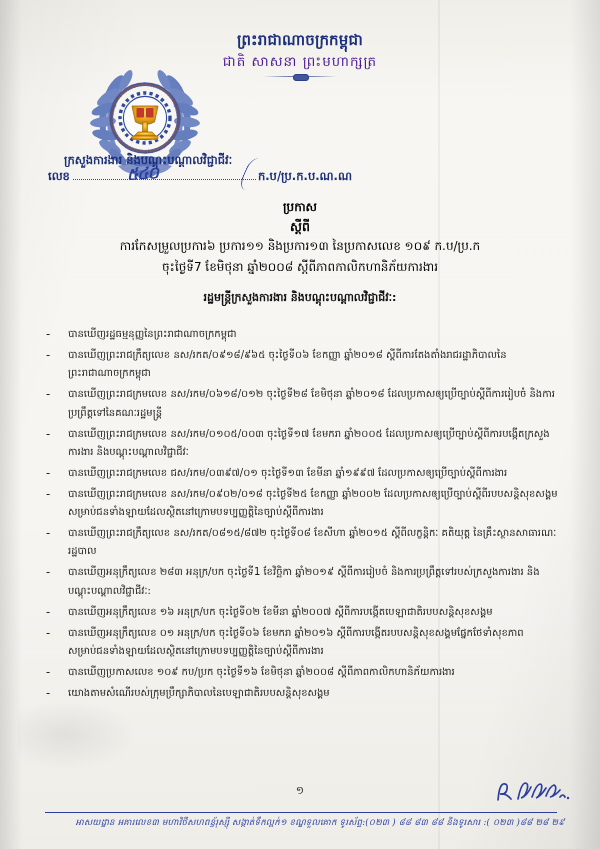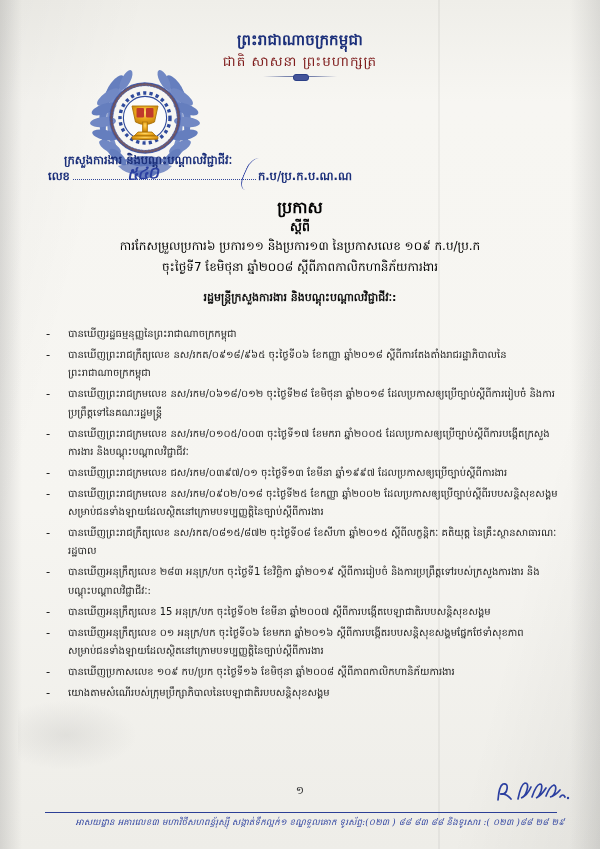--- a/index.html
+++ b/index.html
@@ -46,21 +46,21 @@
   
   #header-national {
     position: absolute; left: 0; top: 30px; width: 600px;
     text-align: center;
   }
   #kingdom-title {
     font-size: 15px; font-weight: bold; color: #1b2f7a;
     letter-spacing: 0.2px; line-height: 20px;
   }
   #national-motto {
-    font-size: 13.5px; color: #7f1d1d; line-height: 22px;
+    font-size: 13.5px; color: #4c1d95; line-height: 22px;
     letter-spacing: 1px;
   }
   #motto-divider {
     margin: 1px auto 0 auto; width: 74px; height: 7px;
     position: relative;
   }
   #motto-divider:before {
     content: ""; position: absolute; left: 0; top: 3px;
     width: 74px; height: 1px;
     background: linear-gradient(90deg, rgba(27,47,122,0) 0%, rgba(27,47,122,0.55) 30%, rgba(27,47,122,0.7) 50%, rgba(27,47,122,0.55) 70%, rgba(27,47,122,0) 100%);
@@ -111,21 +111,21 @@
     transform: rotate(16deg) skewX(-8deg);
     border-radius: 40%;
   }
 
   
   #title-block {
     position: absolute; left: 0; top: 198px; width: 600px;
     text-align: center; color: #000;
   }
   #doc-type {
-    font-size: 16px; font-weight: bold; line-height: 19px;
+    font-size: 12px; font-weight: bold; line-height: 19px;
   }
   #doc-about {
     font-size: 12.5px; font-weight: bold; line-height: 19px;
   }
   #doc-subject-1, #doc-subject-2 {
     font-size: 12px; font-weight: normal; line-height: 21px;
   }
 
   
   #authority-line {
@@ -322,21 +322,21 @@
     <div class="clause">
       <span class="clause-dash">-</span>
       <span class="clause-text khm">បានឃើញព្រះរាជក្រឹត្យលេខ នស/រកត/០៨១៥/៨៧២ ចុះថ្ងៃទី០៨ ខែសីហា ឆ្នាំ២០១៥ ស្តីពីលក្ខន្តិកៈ គតិយុត្ត នៃគ្រឹះស្ថានសាធារណៈរដ្ឋបាល</span>
     </div>
     <div class="clause">
       <span class="clause-dash">-</span>
       <span class="clause-text khm">បានឃើញអនុក្រឹត្យលេខ ២៨៣ អនុក្រ/បក ចុះថ្ងៃទី1 ខែវិច្ឆិកា ឆ្នាំ២០១៩ ស្តីពីការរៀបចំ និងការប្រព្រឹត្តទៅរបស់ក្រសួងការងារ និងបណ្តុះបណ្តាលវិជ្ជាជីវៈ:</span>
     </div>
     <div class="clause">
       <span class="clause-dash">-</span>
-      <span class="clause-text khm">បានឃើញអនុក្រឹត្យលេខ 15 អនុក្រ/បក  ចុះថ្ងៃទី០២ ខែមីនា ឆ្នាំ២០០៧ ស្តីពីការបង្កើតបេឡាជាតិរបបសន្តិសុខសង្គម</span>
+      <span class="clause-text khm">បានឃើញអនុក្រឹត្យលេខ ១៦ អនុក្រ/បក  ចុះថ្ងៃទី០២ ខែមីនា ឆ្នាំ២០០៧ ស្តីពីការបង្កើតបេឡាជាតិរបបសន្តិសុខសង្គម</span>
     </div>
     <div class="clause">
       <span class="clause-dash">-</span>
       <span class="clause-text khm">បានឃើញអនុក្រឹត្យលេខ ០១ អនុក្រ/បក ចុះថ្ងៃទី០៦ ខែមករា ឆ្នាំ២០១៦ ស្តីពីការបង្កើតរបបសន្តិសុខសង្គមផ្នែកថែទាំសុខភាព សម្រាប់ជនទាំងឡាយដែលស្ថិតនៅក្រោមបទប្បញ្ញត្តិនៃច្បាប់ស្តីពីការងារ</span>
     </div>
     <div class="clause">
       <span class="clause-dash">-</span>
       <span class="clause-text khm">បានឃើញប្រកាសលេខ ១០៩ កប/ប្រក ចុះថ្ងៃទី១៦ ខែមិថុនា ឆ្នាំ២០០៨ ស្តីពីភាពកាលិកហានិភ័យការងារ</span>
     </div>
     <div class="clause">

